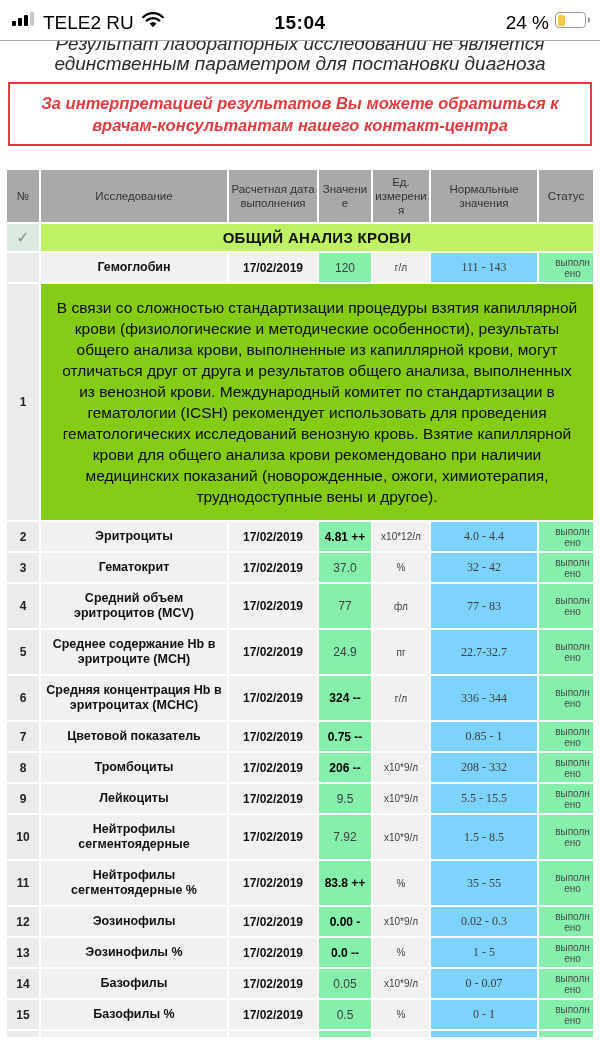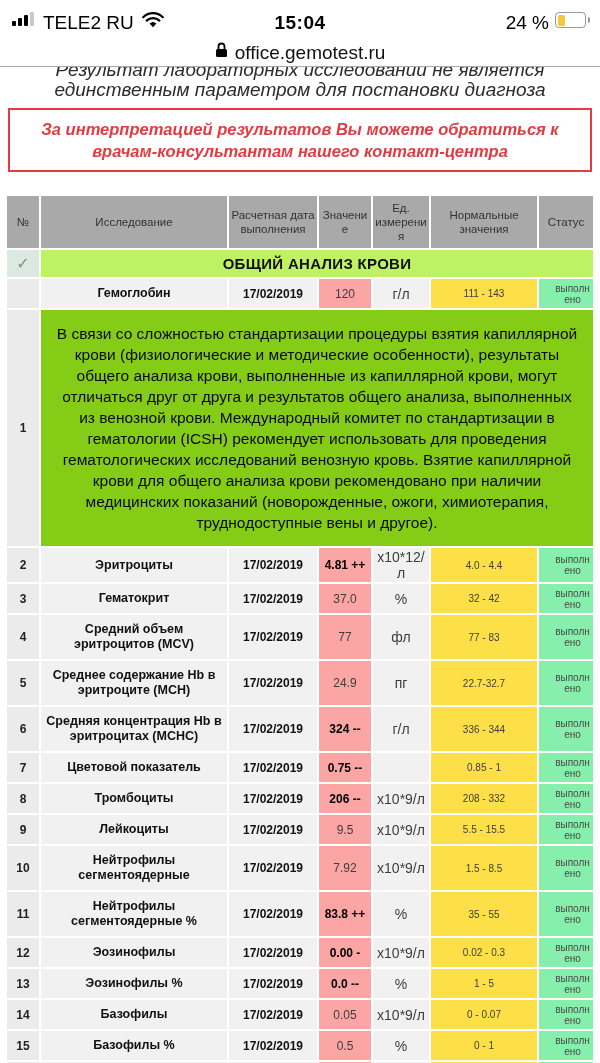--- a/index.html
+++ b/index.html
@@ -33,24 +33,24 @@
 
   
   table.results{border-collapse:separate;border-spacing:2px;margin:22px 5px 0 5px;width:590px;table-layout:fixed;}
   table.results td,table.results th{text-align:center;vertical-align:middle;word-wrap:break-word;}
   th.hd{background:#a9a9a9;color:#333;font-weight:normal;font-size:11.5px;line-height:14px;padding:5px 2px;}
   td.sec-check{background:#dce9e0;color:#7e8f84;font-size:16px;padding:4px 0;}
   td.sec-title{background:#bef264;color:#111;font-weight:bold;font-size:15px;padding:5px 0;letter-spacing:.3px;}
   td.c-num{background:#ebebeb;font-weight:bold;font-size:12px;color:#222;}
   td.c-name{background:#f1f1f1;font-weight:bold;font-size:12.5px;color:#111;padding:7px 4px;line-height:15px;}
   td.c-date{background:#f1f1f1;font-weight:bold;font-size:12px;color:#111;}
-  td.c-val{background:#fca5a5;font-size:12px;color:#3d3d3d;}
+  td.c-val{background:#86efac;font-size:12px;color:#3d3d3d;}
   td.c-val.b{font-weight:bold;color:#000;}
-  td.c-unit{background:#f1f1f1;font-size:14px;color:#3d3d3d;}
-  td.c-norm{background:#fde047;font-size:10px;color:#3d3d3d;}
+  td.c-unit{background:#f1f1f1;font-size:10px;color:#3d3d3d;}
+  td.c-norm{background:#7dd3fc;font-size:12px;color:#3d3d3d;font-family:Liberation Serif, serif;}
   td.c-status{background:#86efac;font-size:10px;color:#4a4a4a;padding-left:14px;}
   td.note{background:#84cc16;font-size:15.5px;line-height:21px;color:#0a0a0a;padding:13px 12px;text-align:center;}
 </style>
 </head>
 <body>
 
 <div class="screen">
 
   <div class="status-bar">
     <div class="sb-left">
@@ -72,29 +72,20 @@
     <div class="sb-center">15:04</div>
     <div class="sb-right">
       <span class="pct">24 %</span>
       <span class="battery">
         <span class="fill"></span>
           <span class="tip"></span>
       </span>
     </div>
   </div>
 
-  <div class="url-bar">
-    <span class="lock-icon">
-      <svg width="13" height="16" viewBox="0 0 13 16">
-        <rect x="1" y="7" width="11" height="8" rx="1.5" fill="#000"></rect>
-        <path d="M3.5 7 V4.5 a3 3 0 0 1 6 0 V7" fill="none" stroke="#000" stroke-width="1.8"></path>
-      </svg>
-    </span>
-    <span>office.gemotest.ru</span>
-  </div>
 
   <div class="content">
 
     <p class="disclaimer">Результат лабораторных исследований не является единственным параметром для постановки диагноза</p>
 
     <div class="red-box">
       <p>За интерпретацией результатов Вы можете обратиться к врачам-консультантам нашего контакт-центра</p>
     </div>
 
     <table class="results">

